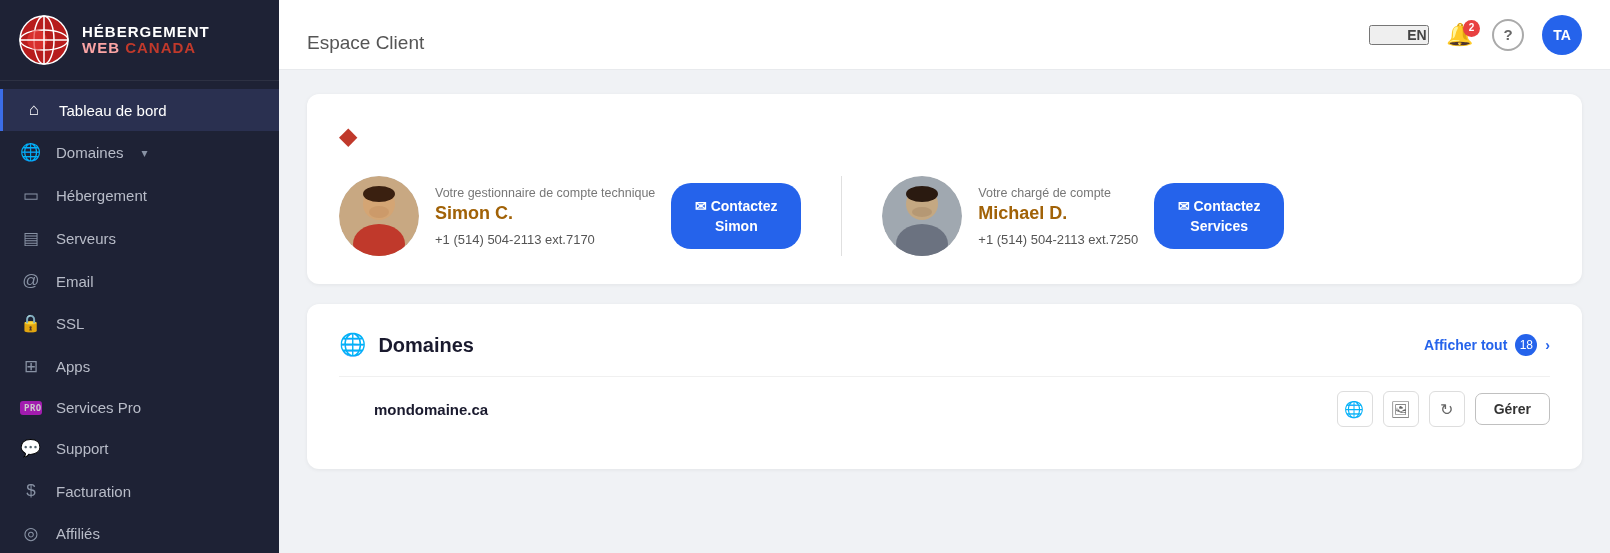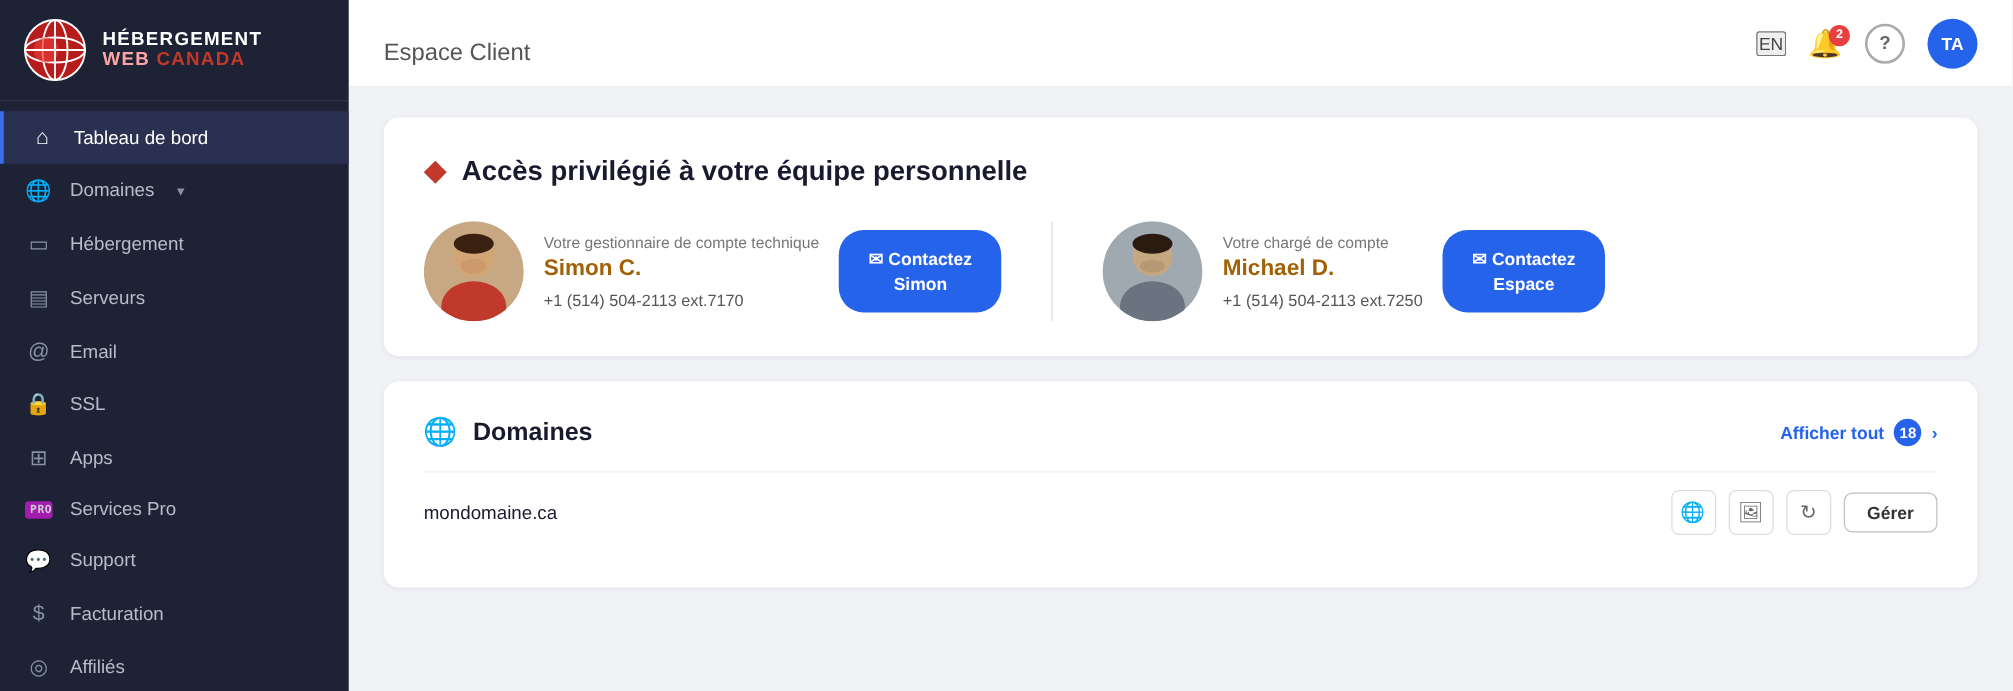--- a/index.html
+++ b/index.html
@@ -114,23 +114,24 @@
       font-weight: 400;
       margin-top: 16px;
     }
     .header-actions {
       display: flex;
       align-items: center;
       gap: 18px;
     }
     .lang-btn {
       font-size: 14px;
-      font-weight: 400;
+      font-weight: 700;
       color: #444;
       cursor: pointer;
+      padding-left: 36px;
     }
     .notif-btn {
       position: relative;
       cursor: pointer;
       font-size: 22px;
       color: #555;
       line-height: 1;
     }
     .notif-badge {
       position: absolute;
@@ -299,38 +300,39 @@
       cursor: pointer;
       text-decoration: none;
     }
     .view-all-badge {
       background: #2563eb;
       color: #fff;
       border-radius: 50%;
       width: 22px;
       height: 22px;
       font-size: 12px;
-      font-weight: 700;
+      font-weight: 400;
       display: flex;
       align-items: center;
       justify-content: center;
     }
 
     
     .domain-row {
       display: flex;
       align-items: center;
       justify-content: space-between;
       padding: 14px 0;
       border-top: 1px solid #f0f0f0;
     }
     .domain-name {
       font-size: 15px;
       color: #1a1a2e;
-      font-weight: 400;
+      font-weight: 700;
+      margin-left: 35px;
     }
     .domain-actions {
       display: flex;
       align-items: center;
       gap: 10px;
     }
     .icon-btn {
       width: 36px;
       height: 36px;
       border-radius: 6px;
@@ -442,21 +444,20 @@
       <div class="help-btn">?</div>
       <div class="avatar-btn">TA</div>
     </div>
   </header>
 
   <div class="content">
 
     <div class="card">
       <div class="team-card-header">
         <span class="diamond-icon">◆</span>
-        <h2 class="team-card-title">Accès privilégié à votre équipe personnelle</h2>
       </div>
       <div class="team-members">
 
         <div class="team-member">
           <div class="member-avatar">
 
             <svg width="80" height="80" viewBox="0 0 80 80" xmlns="http://www.w3.org/2000/svg">
               <circle cx="40" cy="40" r="40" fill="#c8a882"></circle>
 
               <ellipse cx="40" cy="68" rx="26" ry="20" fill="#c0392b"></ellipse>
@@ -491,21 +492,21 @@
               <ellipse cx="40" cy="36" rx="10" ry="5" fill="#a08060" opacity="0.4"></ellipse>
             </svg>
           </div>
           <div class="member-info">
             <span class="member-role">Votre chargé de compte</span>
             <span class="member-name">Michael D.</span>
             <span class="member-phone">+1 (514) 504-2113 ext.7250</span>
           </div>
           <button class="contact-btn">
             <span>✉ Contactez</span>
-            <span>Espace</span>
+            <span>Services</span>
           </button>
         </div>
       </div>
     </div>
 
     <div class="card">
       <div class="section-header">
         <div class="section-title-wrap">
           <span class="globe-icon">🌐</span>
           <h2 class="section-title">Domaines</h2>

